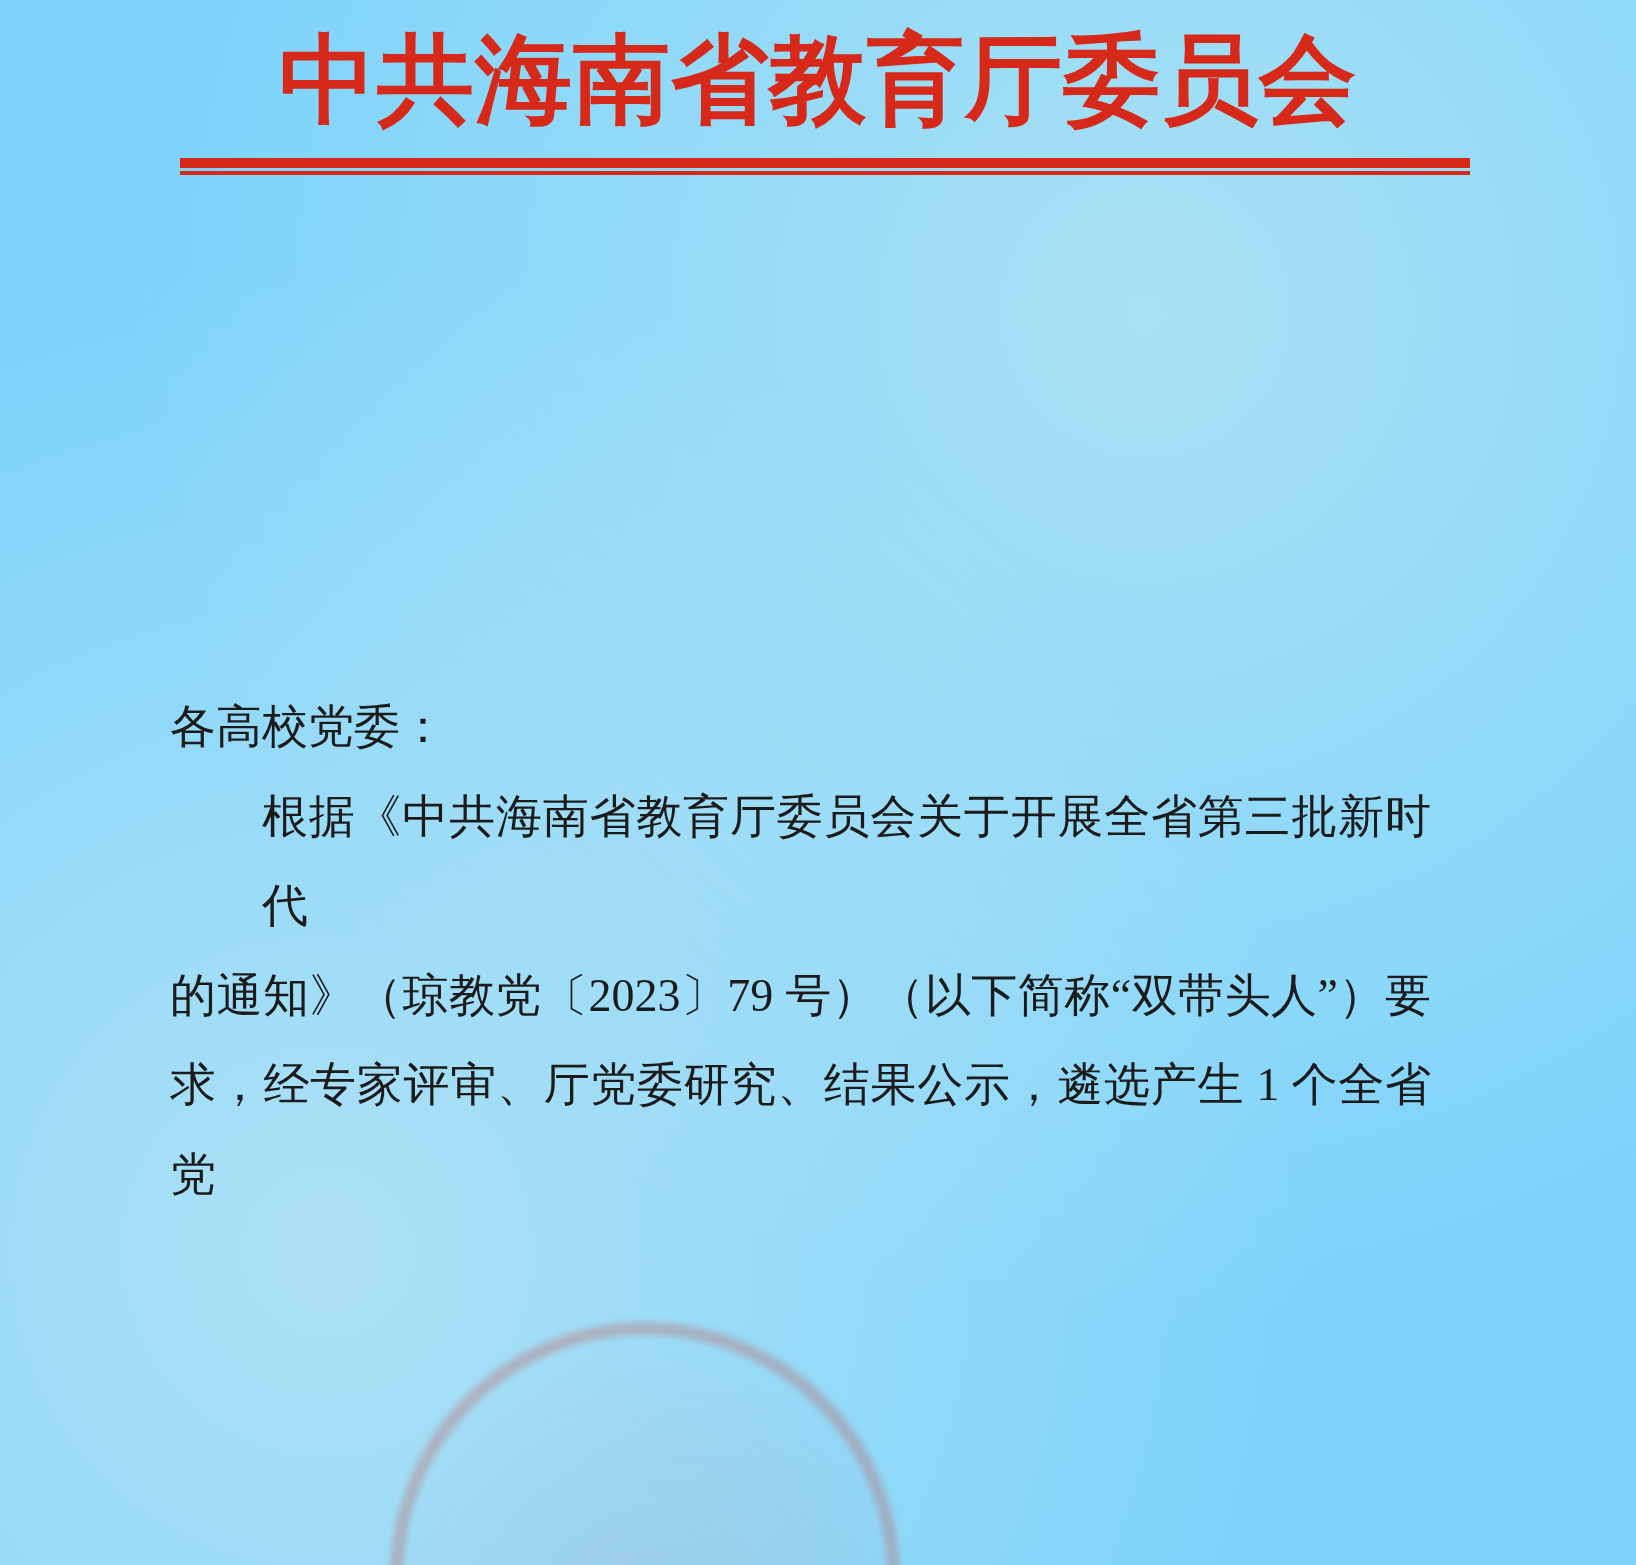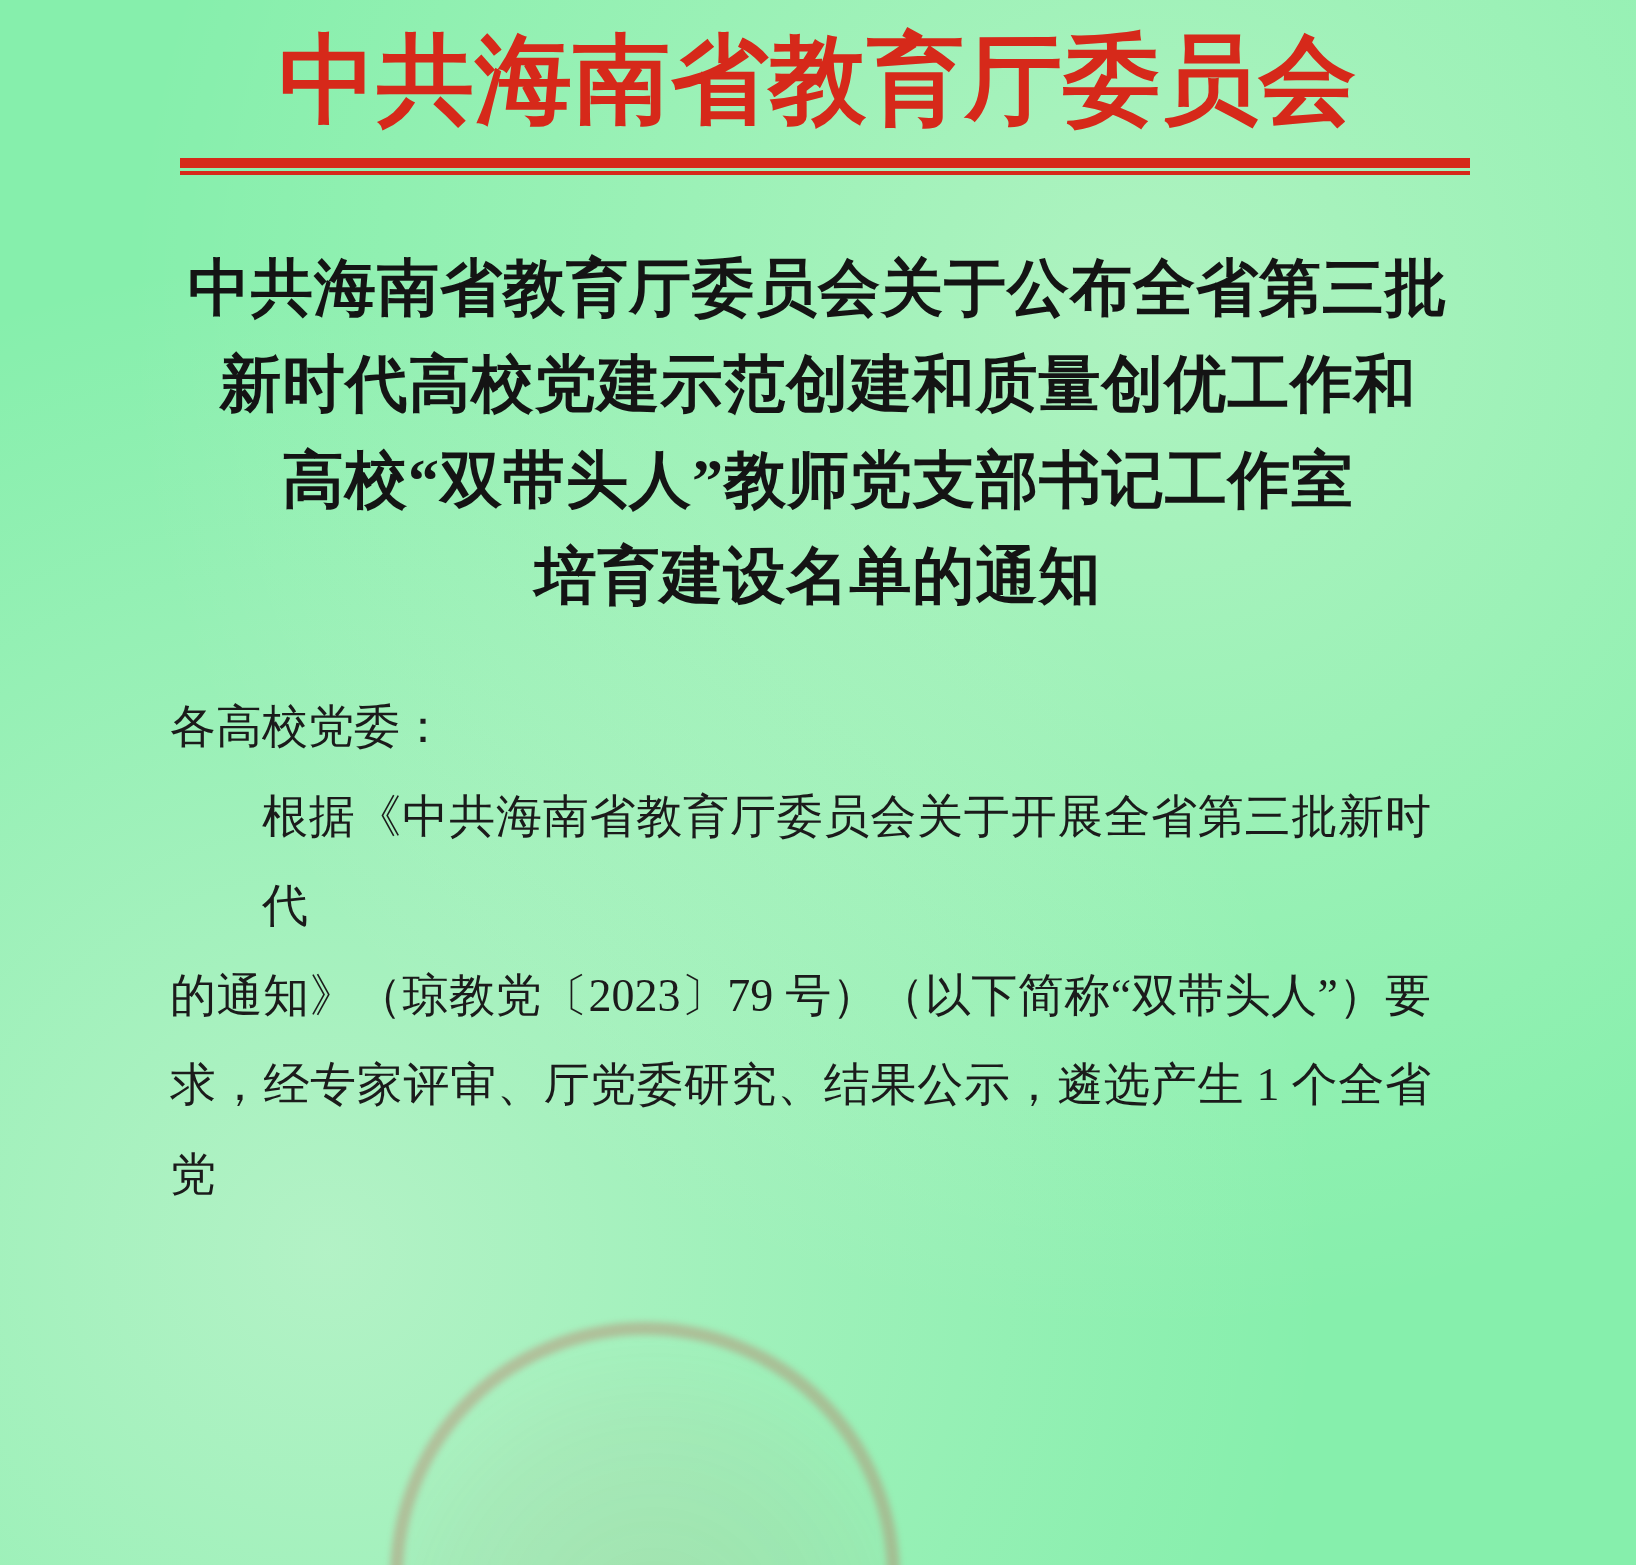--- a/index.html
+++ b/index.html
@@ -1,20 +1,20 @@
 <!DOCTYPE html>
 <html><head>
 <meta charset="utf-8">
 <style>
   html,body { margin:0; padding:0; background:#e8e8e6; }
   .page {
     position:relative;
     width:1636px; height:1565px;
     margin:0 auto;
-    background:#86efac;
+    background:#7dd3fc;
     overflow:hidden;
     font-family:"Liberation Serif","DejaVu Serif",serif;
   }
   
   .page::before {
     content:""; position:absolute; inset:0;
     background:
       radial-gradient(circle at 70% 20%, rgba(250,250,230,0.35), transparent 60%),
       radial-gradient(circle at 20% 80%, rgba(246,246,236,0.4), transparent 55%);
     pointer-events:none;
@@ -70,26 +70,20 @@
 
 <div class="page">
 
   <div class="letterhead">中共海南省教育厅委员会</div>
 
   <div class="rule">
     <div class="rule-thick"></div>
     <div class="rule-thin"></div>
   </div>
 
-  <div class="title">
-    <div>中共海南省教育厅委员会关于公布全省第三批</div>
-    <div>新时代高校党建示范创建和质量创优工作和</div>
-    <div>高校“双带头人”教师党支部书记工作室</div>
-    <div>培育建设名单的通知</div>
-  </div>
 
   <div class="body">
     <div class="salutation">各高校党委：</div>
     <div class="line indent">根据《中共海南省教育厅委员会关于开展全省第三批新时代</div>
     <div class="line">的通知》（琼教党〔2023〕79 号）（以下简称“双带头人”）要</div>
     <div class="line">求，经专家评审、厅党委研究、结果公示，遴选产生 1 个全省党</div>
 
   </div>
 
   <div class="seal"></div>

